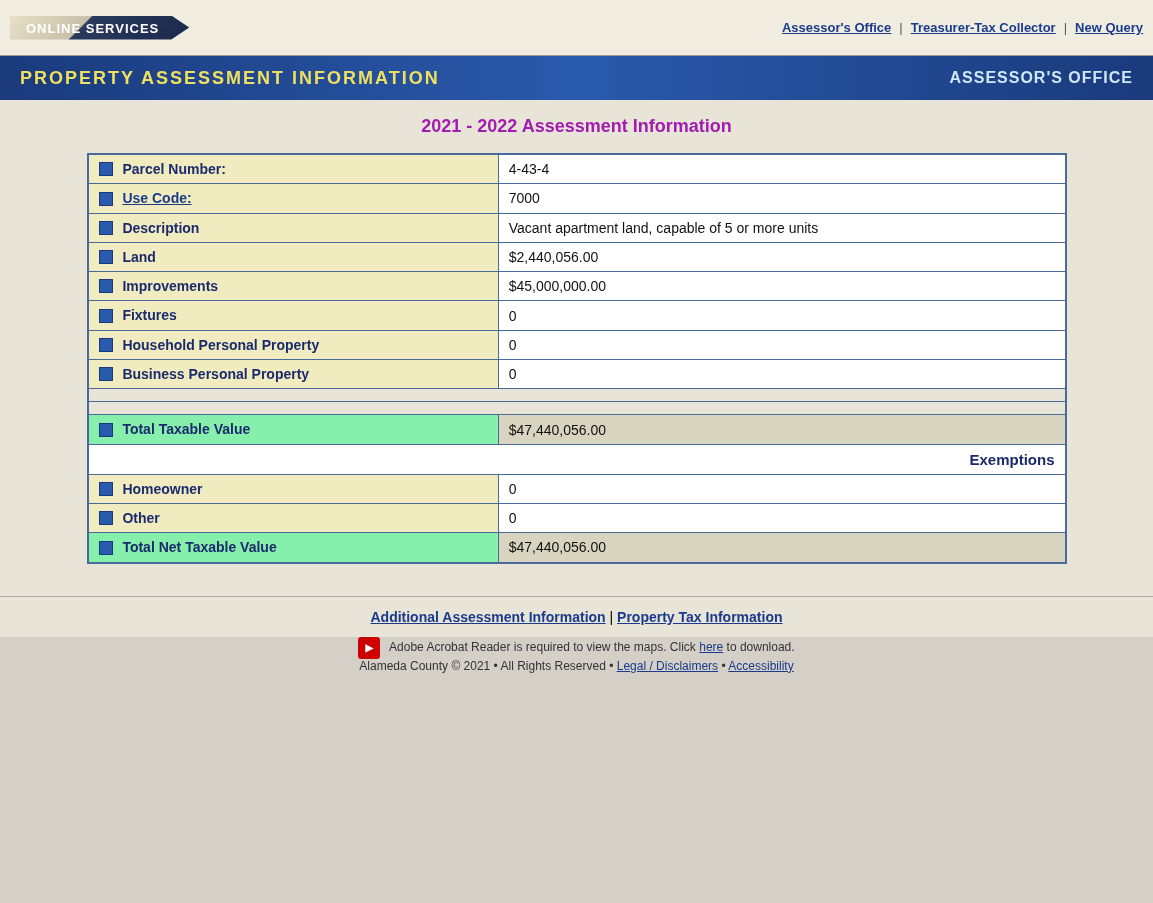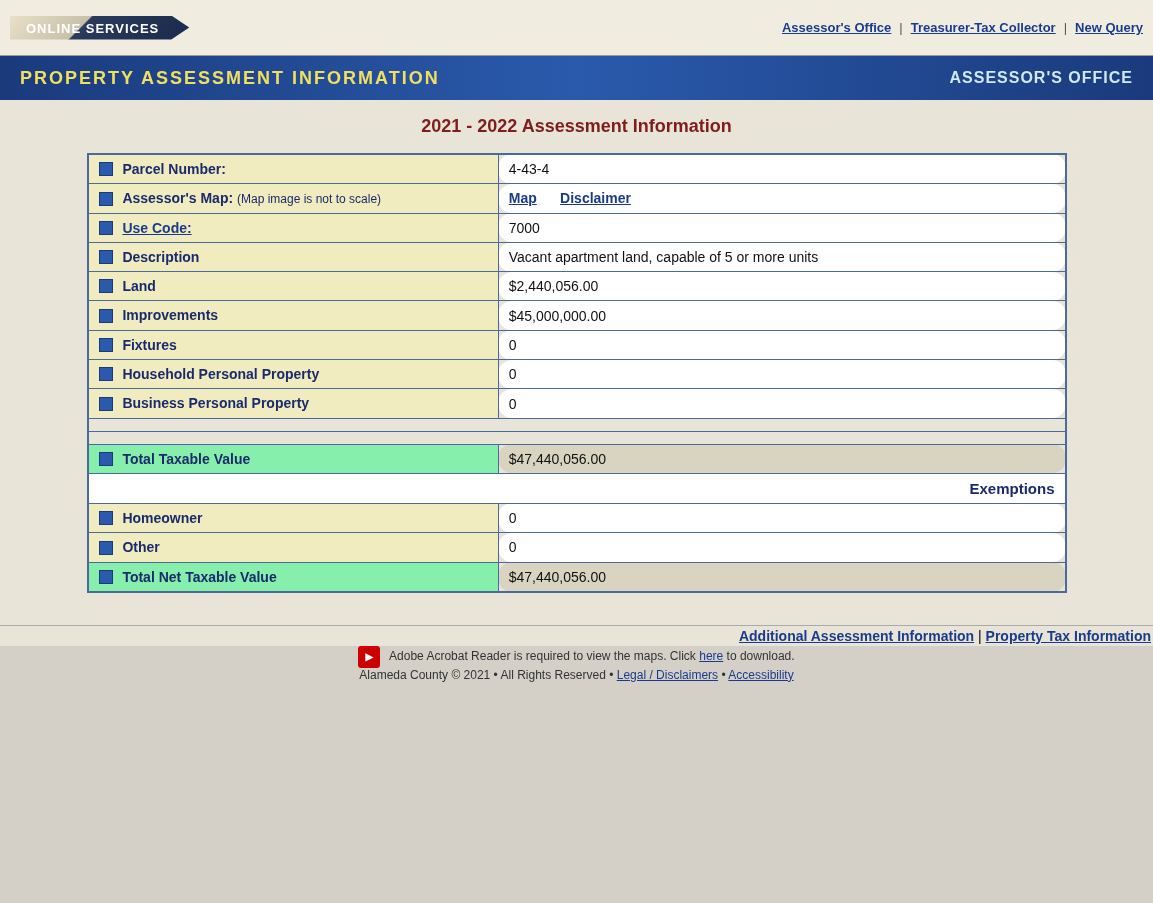--- a/index.html
+++ b/index.html
@@ -76,21 +76,21 @@
     
     #main-content {
       background-color: #e8e4d8;
       padding: 16px 20px;
     }
 
     #page-heading {
       text-align: center;
       font-size: 18px;
       font-weight: bold;
-      color: #7f1d1d;
+      color: #a21caf;
       margin-bottom: 14px;
     }
 
     
     #assessment-table {
       width: 100%;
       max-width: 980px;
       margin: 16px auto;
       border-collapse: collapse;
       border: 2px solid #4a6a9c;
@@ -107,21 +107,20 @@
       width: 42%;
       font-weight: bold;
       color: #1a2a6c;
       font-size: 14px;
     }
 
     .value-cell {
       background-color: #fff;
       color: #111;
       font-size: 14px;
-      border-radius: 14px;
     }
 
     .section-header-cell {
       background-color: #ffffff;
       text-align: right;
       font-weight: bold;
       color: #1a2a6c;
       font-size: 15px;
       padding: 8px;
     }
@@ -153,22 +152,22 @@
 
     .cell-link {
       color: #1a3a8c;
       text-decoration: underline;
       font-weight: bold;
     }
 
     
     #footer-links {
       background-color: #e8e4d8;
-      text-align: right;
-      padding: 2px;
+      text-align: center;
+      padding: 12px;
       border-top: 1px solid #aaa;
     }
     #footer-links a {
       color: #1a3a8c;
       text-decoration: underline;
       font-weight: bold;
       font-size: 14px;
     }
 
     
@@ -225,31 +224,20 @@
 
     <tbody>
         <tr>
       <td class="label-cell">
         <span class="bullet-icon"></span>
         <strong>Parcel Number:</strong>
       </td>
       <td class="value-cell">4-43-4</td>
     </tr>
 
-    <tr>
-      <td class="label-cell">
-        <span class="bullet-icon"></span>
-        <strong><span>Assessor's Map:</span> <span style="font-weight:normal;font-size:12px;">(Map image is not to scale)</span></strong>
-      </td>
-      <td class="value-cell">
-        <a href="#" class="cell-link">Map</a>
-        &nbsp;&nbsp;&nbsp;&nbsp;
-        <a href="#" class="cell-link">Disclaimer</a>
-      </td>
-    </tr>
 
     <tr>
       <td class="label-cell">
         <span class="bullet-icon"></span>
         <a href="#" class="cell-link">Use Code:</a>
       </td>
       <td class="value-cell">7000</td>
     </tr>
 
     <tr>

